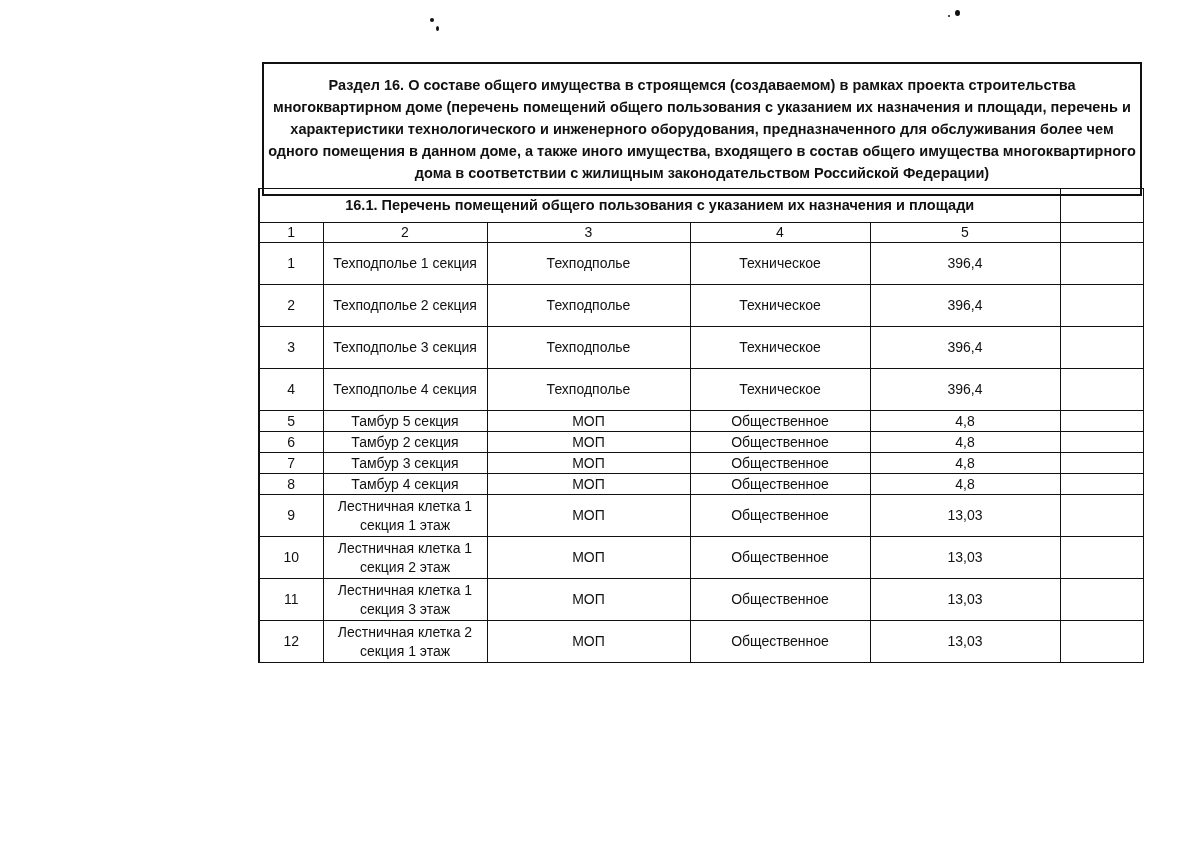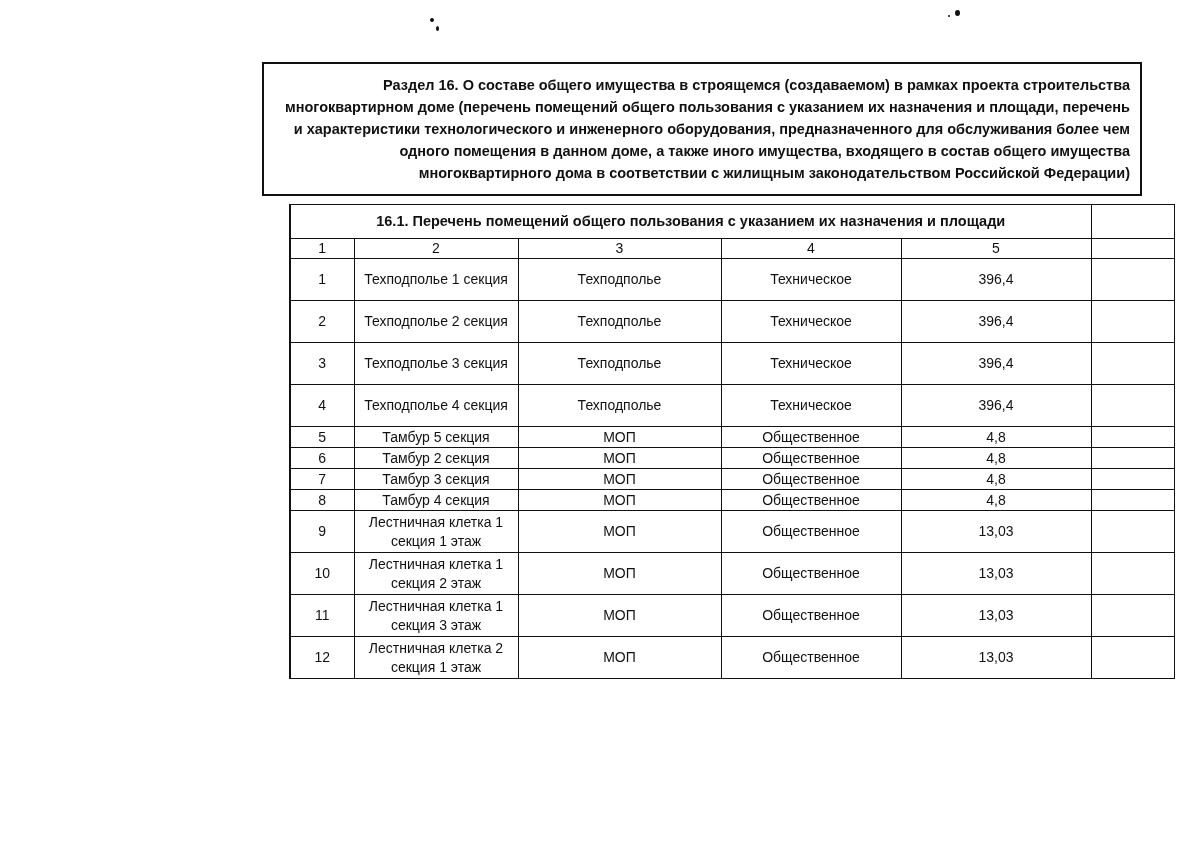--- a/index.html
+++ b/index.html
@@ -1,22 +1,22 @@
 <!DOCTYPE html>
 <html><head>
 <meta charset="utf-8">
 <style>
   html, body { margin:0; padding:0; background:#ffffff; }
   body { width:1200px; height:852px; position:relative; overflow:hidden;
          font-family:"Liberation Sans", sans-serif; color:#111; }
   .speck { position:absolute; background:#111; border-radius:50%; }
   .section-box { position:absolute; left:262px; top:62px; width:880px; height:134px;
          border:2px solid #111; box-sizing:border-box; display:flex; align-items:center; justify-content:center; }
-  .section-title { font-weight:bold; font-size:14.5px; line-height:22px; text-align:right; padding:0 10px; }
-  table.rooms { position:absolute; left:258px; top:204px; width:884px; border-collapse:collapse; table-layout:fixed; font-size:14px;margin-left:31px; }
+  .section-title { font-weight:bold; font-size:14.5px; line-height:22px; text-align:center; padding:0 0; }
+  table.rooms { position:absolute; left:258px; top:188px; width:884px; border-collapse:collapse; table-layout:fixed; font-size:14px; }
   table.rooms td { border:1.5px solid #111; text-align:center; vertical-align:middle; padding:0 2px; line-height:19px; }
   table.rooms { border-left:2.5px solid #111; }
   .sub-title { font-weight:bold; font-size:14.5px; height:33px; }
   .h1 td { height:44px; }
   .h2 td { height:19px; }
   .big td { height:41px; }
   .small td { height:20px; }
   .lk td { height:41px; }
 </style>
 </head>

